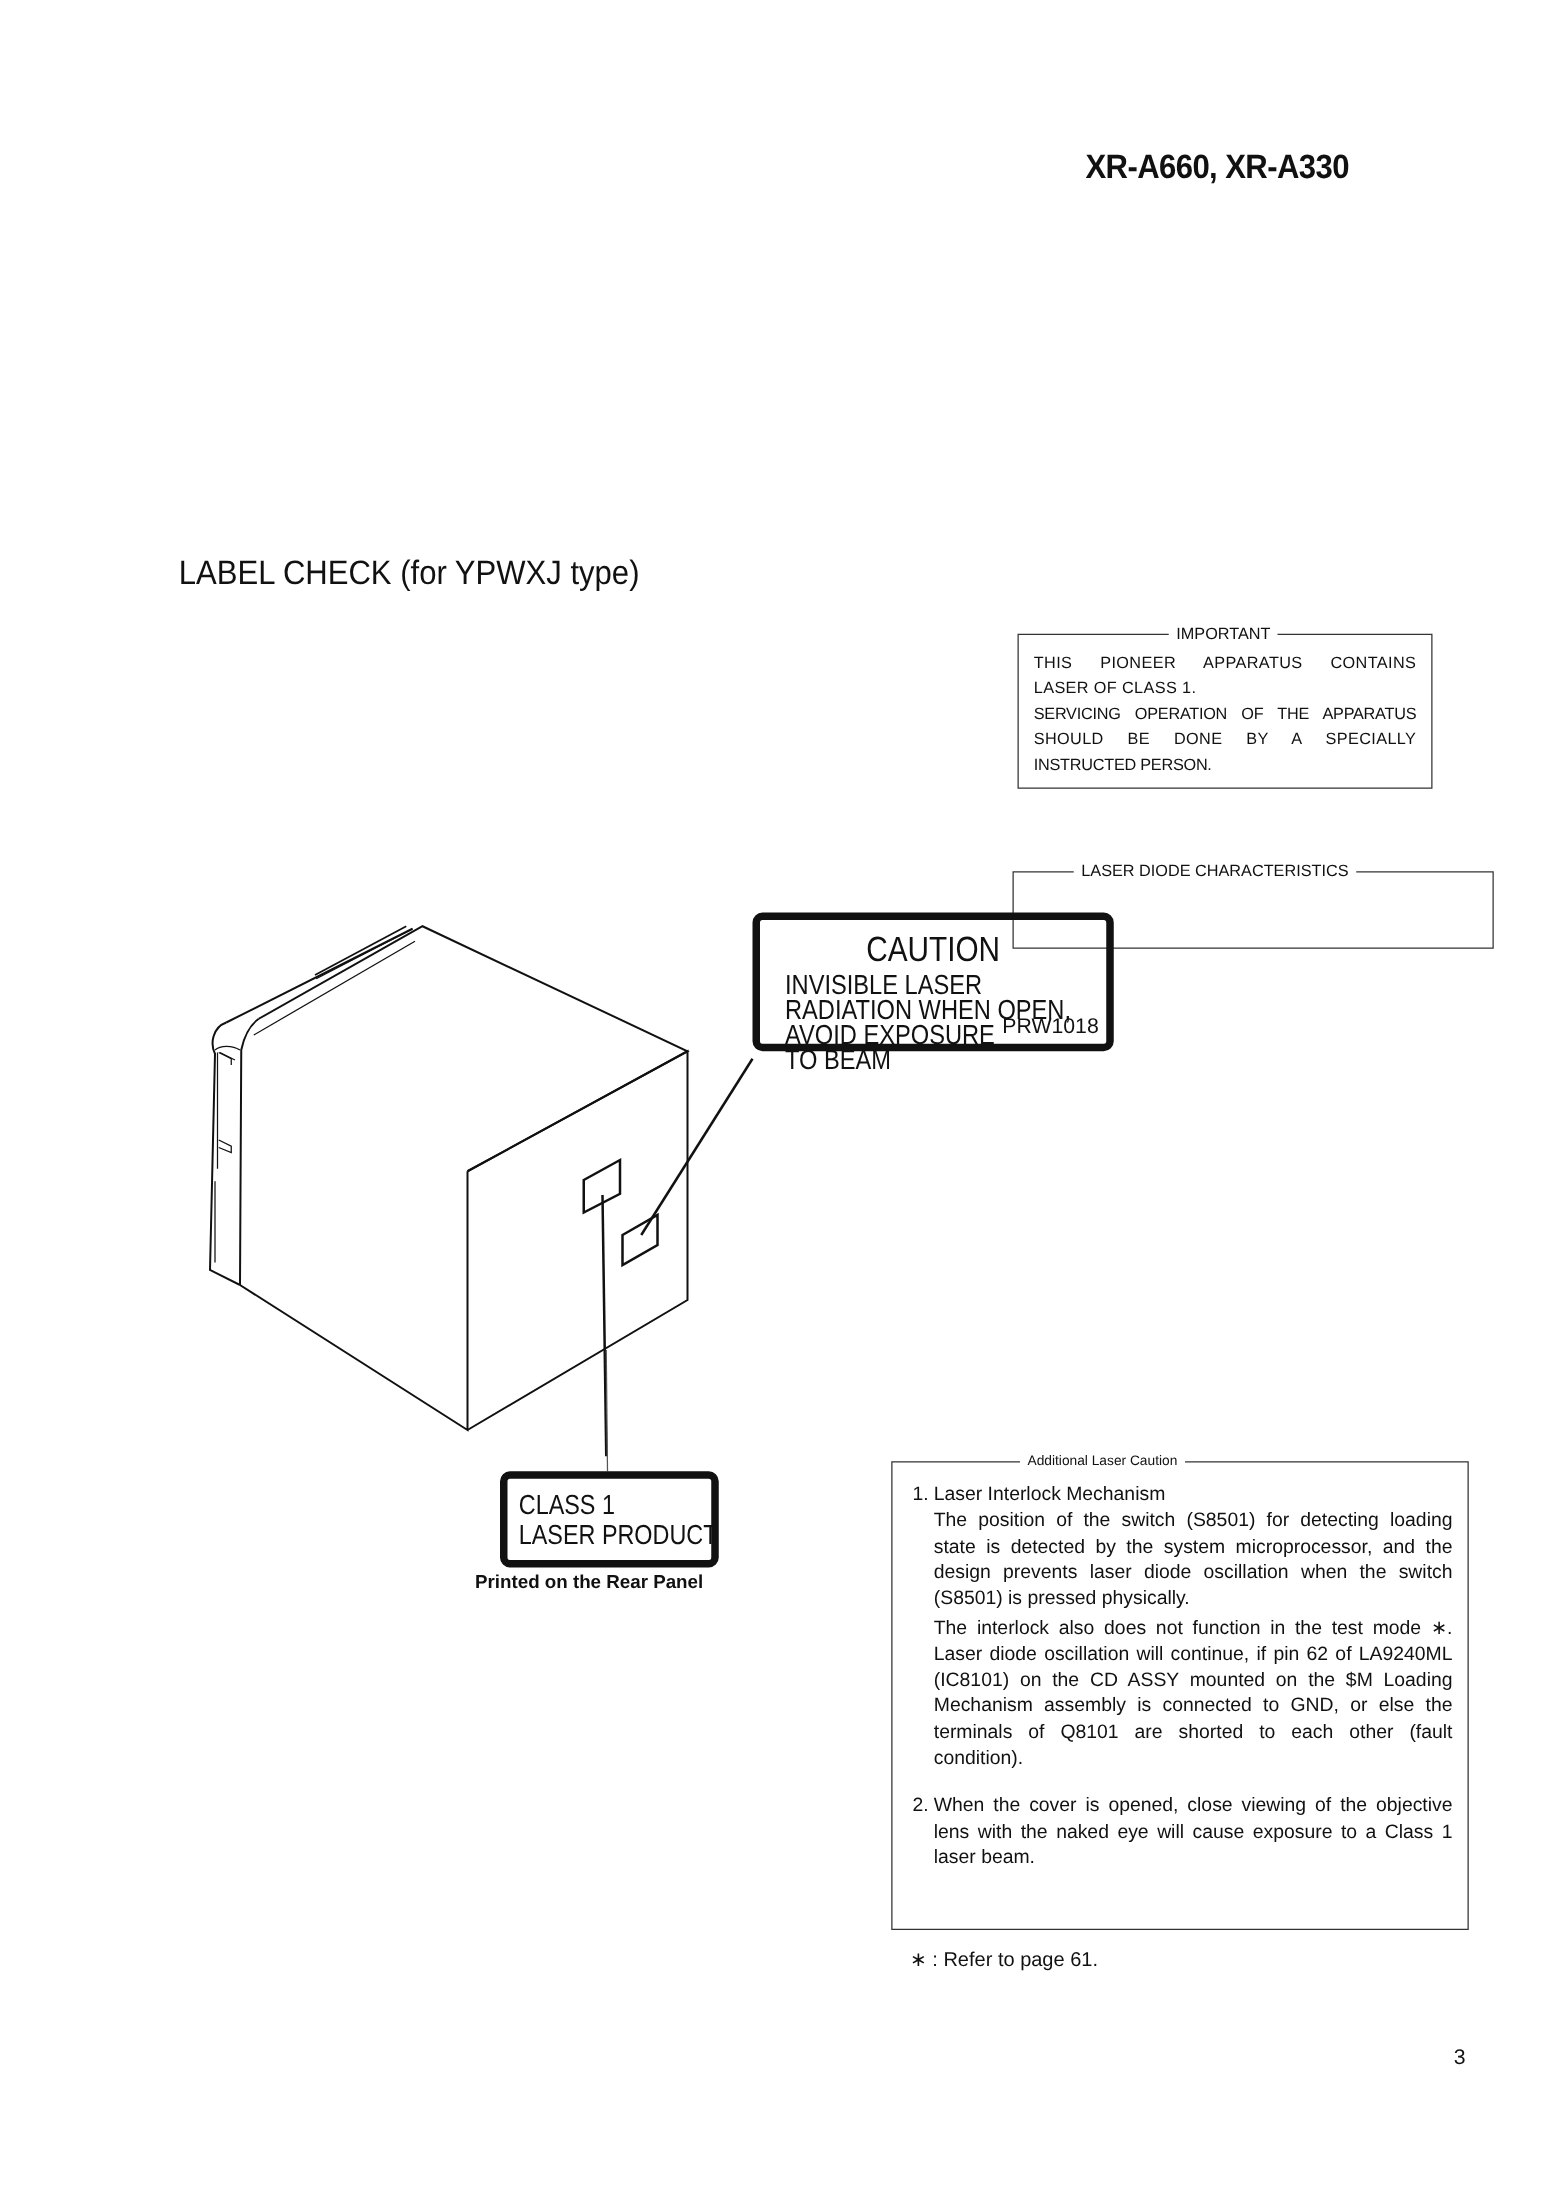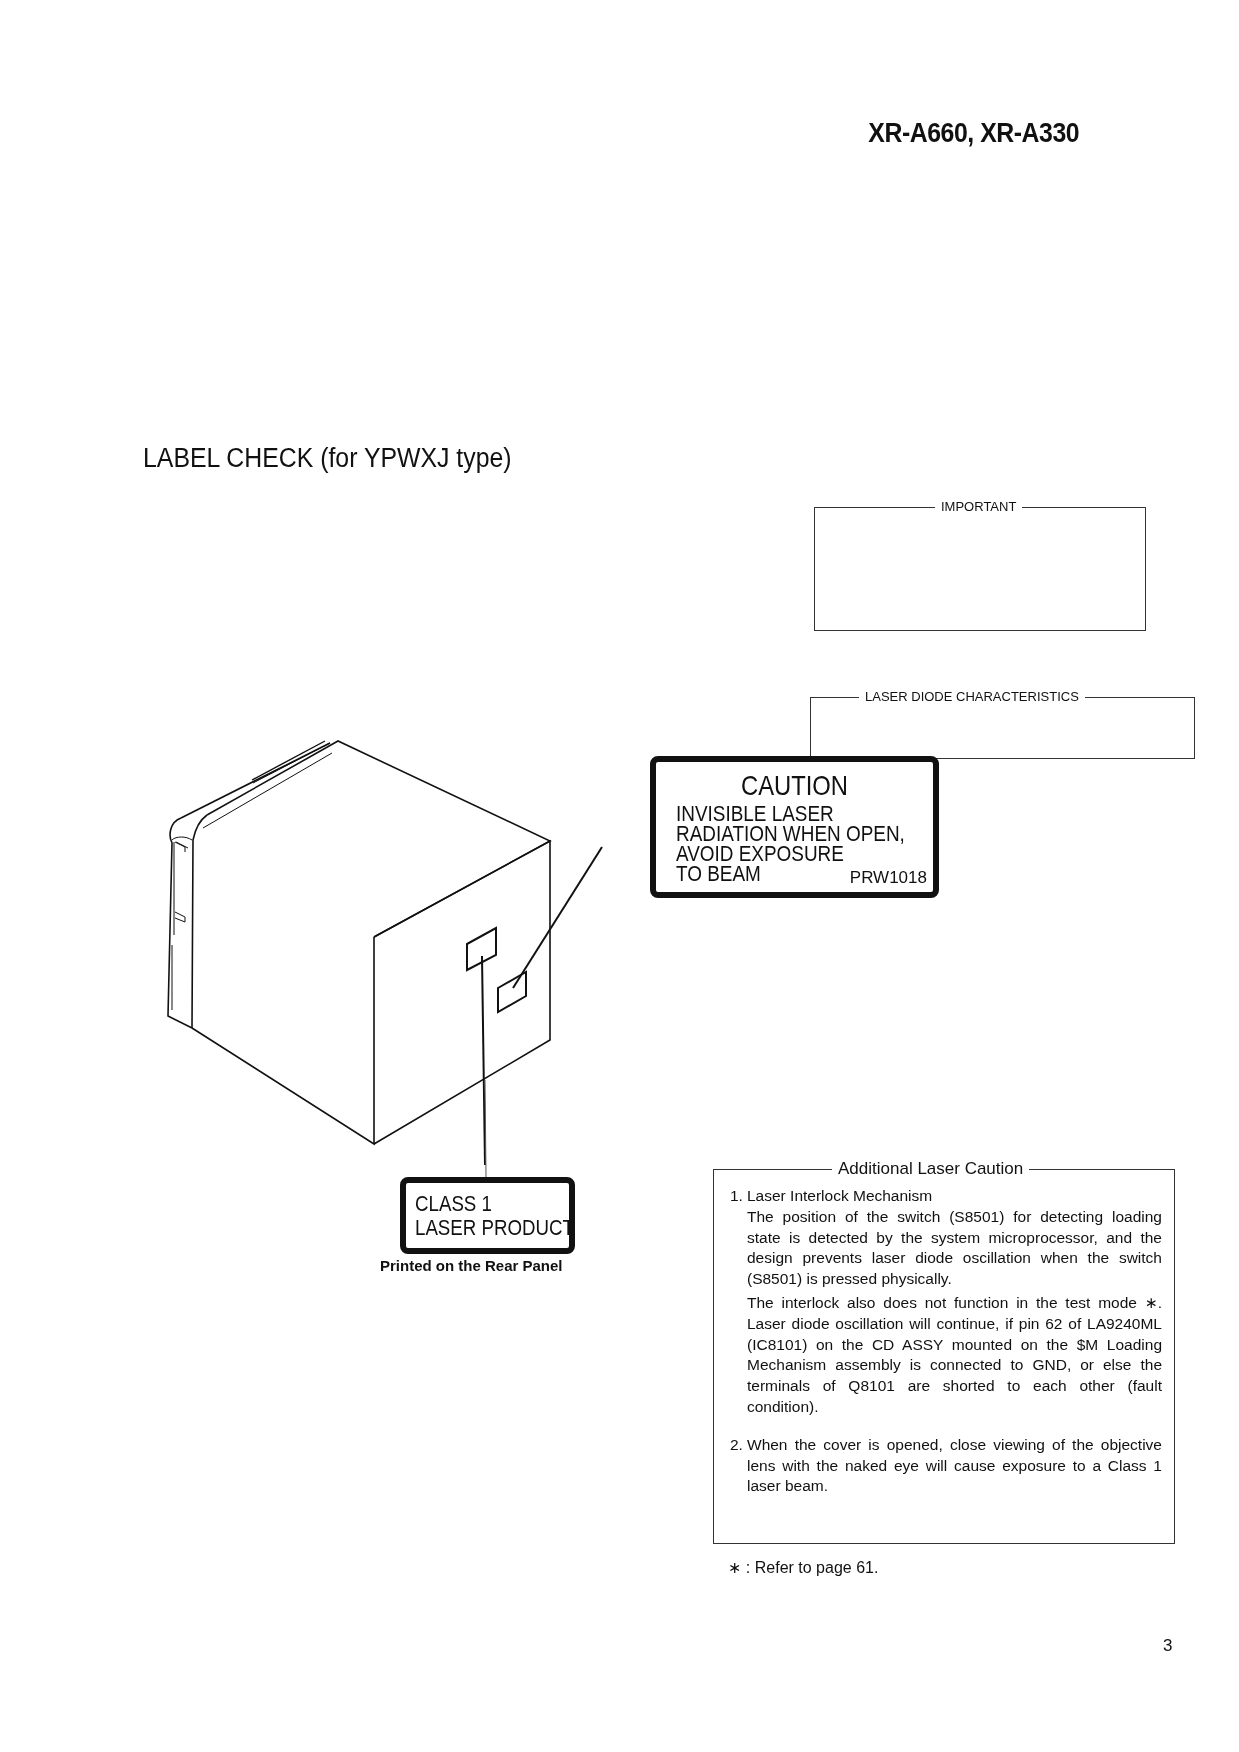--- a/index.html
+++ b/index.html
@@ -11,46 +11,53 @@
   .fieldset { position: absolute; border: 1.5px solid #333; box-sizing: border-box; }
   .legend { position: absolute; top: -10px; background: #fff; padding: 0 6px; font-size: 13px; line-height: 18px; white-space: nowrap; }
   .imp { left: 814px; top: 507px; width: 332px; height: 124px; }
   .imp .legend { left: 120px; }
   .imp .body { position: absolute; left: 12px; top: 12px; width: 306px; font-size: 13px; line-height: 20.4px; letter-spacing: 0.3px; }
   .imp .line { display: block; text-align: justify; text-align-last: justify; }
   .imp .line.last { text-align-last: left; }
   .ldc { left: 810px; top: 661px; width: 385px; height: 62px; margin-top: 36px; }
   .ldc .legend { left: 48px; }
   .ldc .body { position: absolute; left: 10px; top: 11px; font-size: 13px; line-height: 20px; }
-  .caution { left: 602px; top: 756px; width: 289px; height: 142px; border: 6px solid #111; border-radius: 8px; box-sizing: border-box; margin-left: 48px; }
+  .caution { left: 602px; top: 730px; width: 289px; height: 111px; border: 6px solid #111; border-radius: 8px; box-sizing: border-box; }
   .caution .head { position: absolute; left: 0; right: 0; top: 8px; text-align: center; font-size: 28px; transform: scaleX(0.85); }
   .caution .lines { position: absolute; left: 20px; top: 42px; font-size: 22px; line-height: 20px; transform: scaleX(0.86); transform-origin: left; white-space: nowrap; }
   .caution .code { position: absolute; right: 6px; bottom: 4px; font-size: 17px; }
   .class1 { left: 400px; top: 1177px; width: 175px; height: 77px; border: 6px solid #111; border-radius: 8px; box-sizing: border-box; }
   .class1 .lines { position: absolute; left: 9px; top: 9px; font-size: 22px; line-height: 24px; transform: scaleX(0.85); transform-origin: left; white-space: nowrap; }
   .rear { left: 380px; top: 1257px; font-size: 15px; font-weight: bold; }
   .alc { left: 713px; top: 1169px; width: 462px; height: 375px; }
-  .alc .legend { left: 118px; font-size: 17px; top: -12px; line-height: 22px; }
+  .alc .legend { left: 102px; font-size: 11px; top: -12px; line-height: 22px; }
   .alc .content { position: absolute; left: 16px; top: 16px; width: 432px; font-size: 15.5px; line-height: 20.8px; }
   .alc .num { position: absolute; left: 0; }
   .alc .item { padding-left: 17px; position: relative; }
   .alc .item2 { margin-top: 17px; }
   .alc p { margin: 0; }
   .note { left: 728px; top: 1558px; font-size: 16px; }
   .pagenum { left: 1163px; top: 1636px; font-size: 17px; }
   svg.drawing { position: absolute; left: 0; top: 0; }
 </style>
 </head>
 <body>
 
 <div class="abs model">XR-A660, XR-A330</div>
 <div class="abs section-title">LABEL CHECK (for YPWXJ type)</div>
 
 <div class="fieldset imp">
   <span class="legend">IMPORTANT</span>
+  <div class="body">
+    <span class="line">THIS PIONEER APPARATUS CONTAINS</span>
+    <span class="line last">LASER OF CLASS 1.</span>
+    <span class="line" style="letter-spacing:-0.2px">SERVICING OPERATION OF THE APPARATUS</span>
+    <span class="line">SHOULD BE DONE BY A SPECIALLY</span>
+    <span class="line last" style="letter-spacing:-0.2px">INSTRUCTED PERSON.</span>
+  </div>
 </div>
 
 <div class="fieldset ldc">
   <span class="legend">LASER DIODE CHARACTERISTICS</span>
 </div>
 
 <svg class="drawing" width="1239" height="1752" stroke="#111" fill="none" stroke-width="1.6">
 
   <polyline points="207,815 338,741 550,841 374,937"></polyline>
   <polyline points="181,818 330,743"></polyline>

